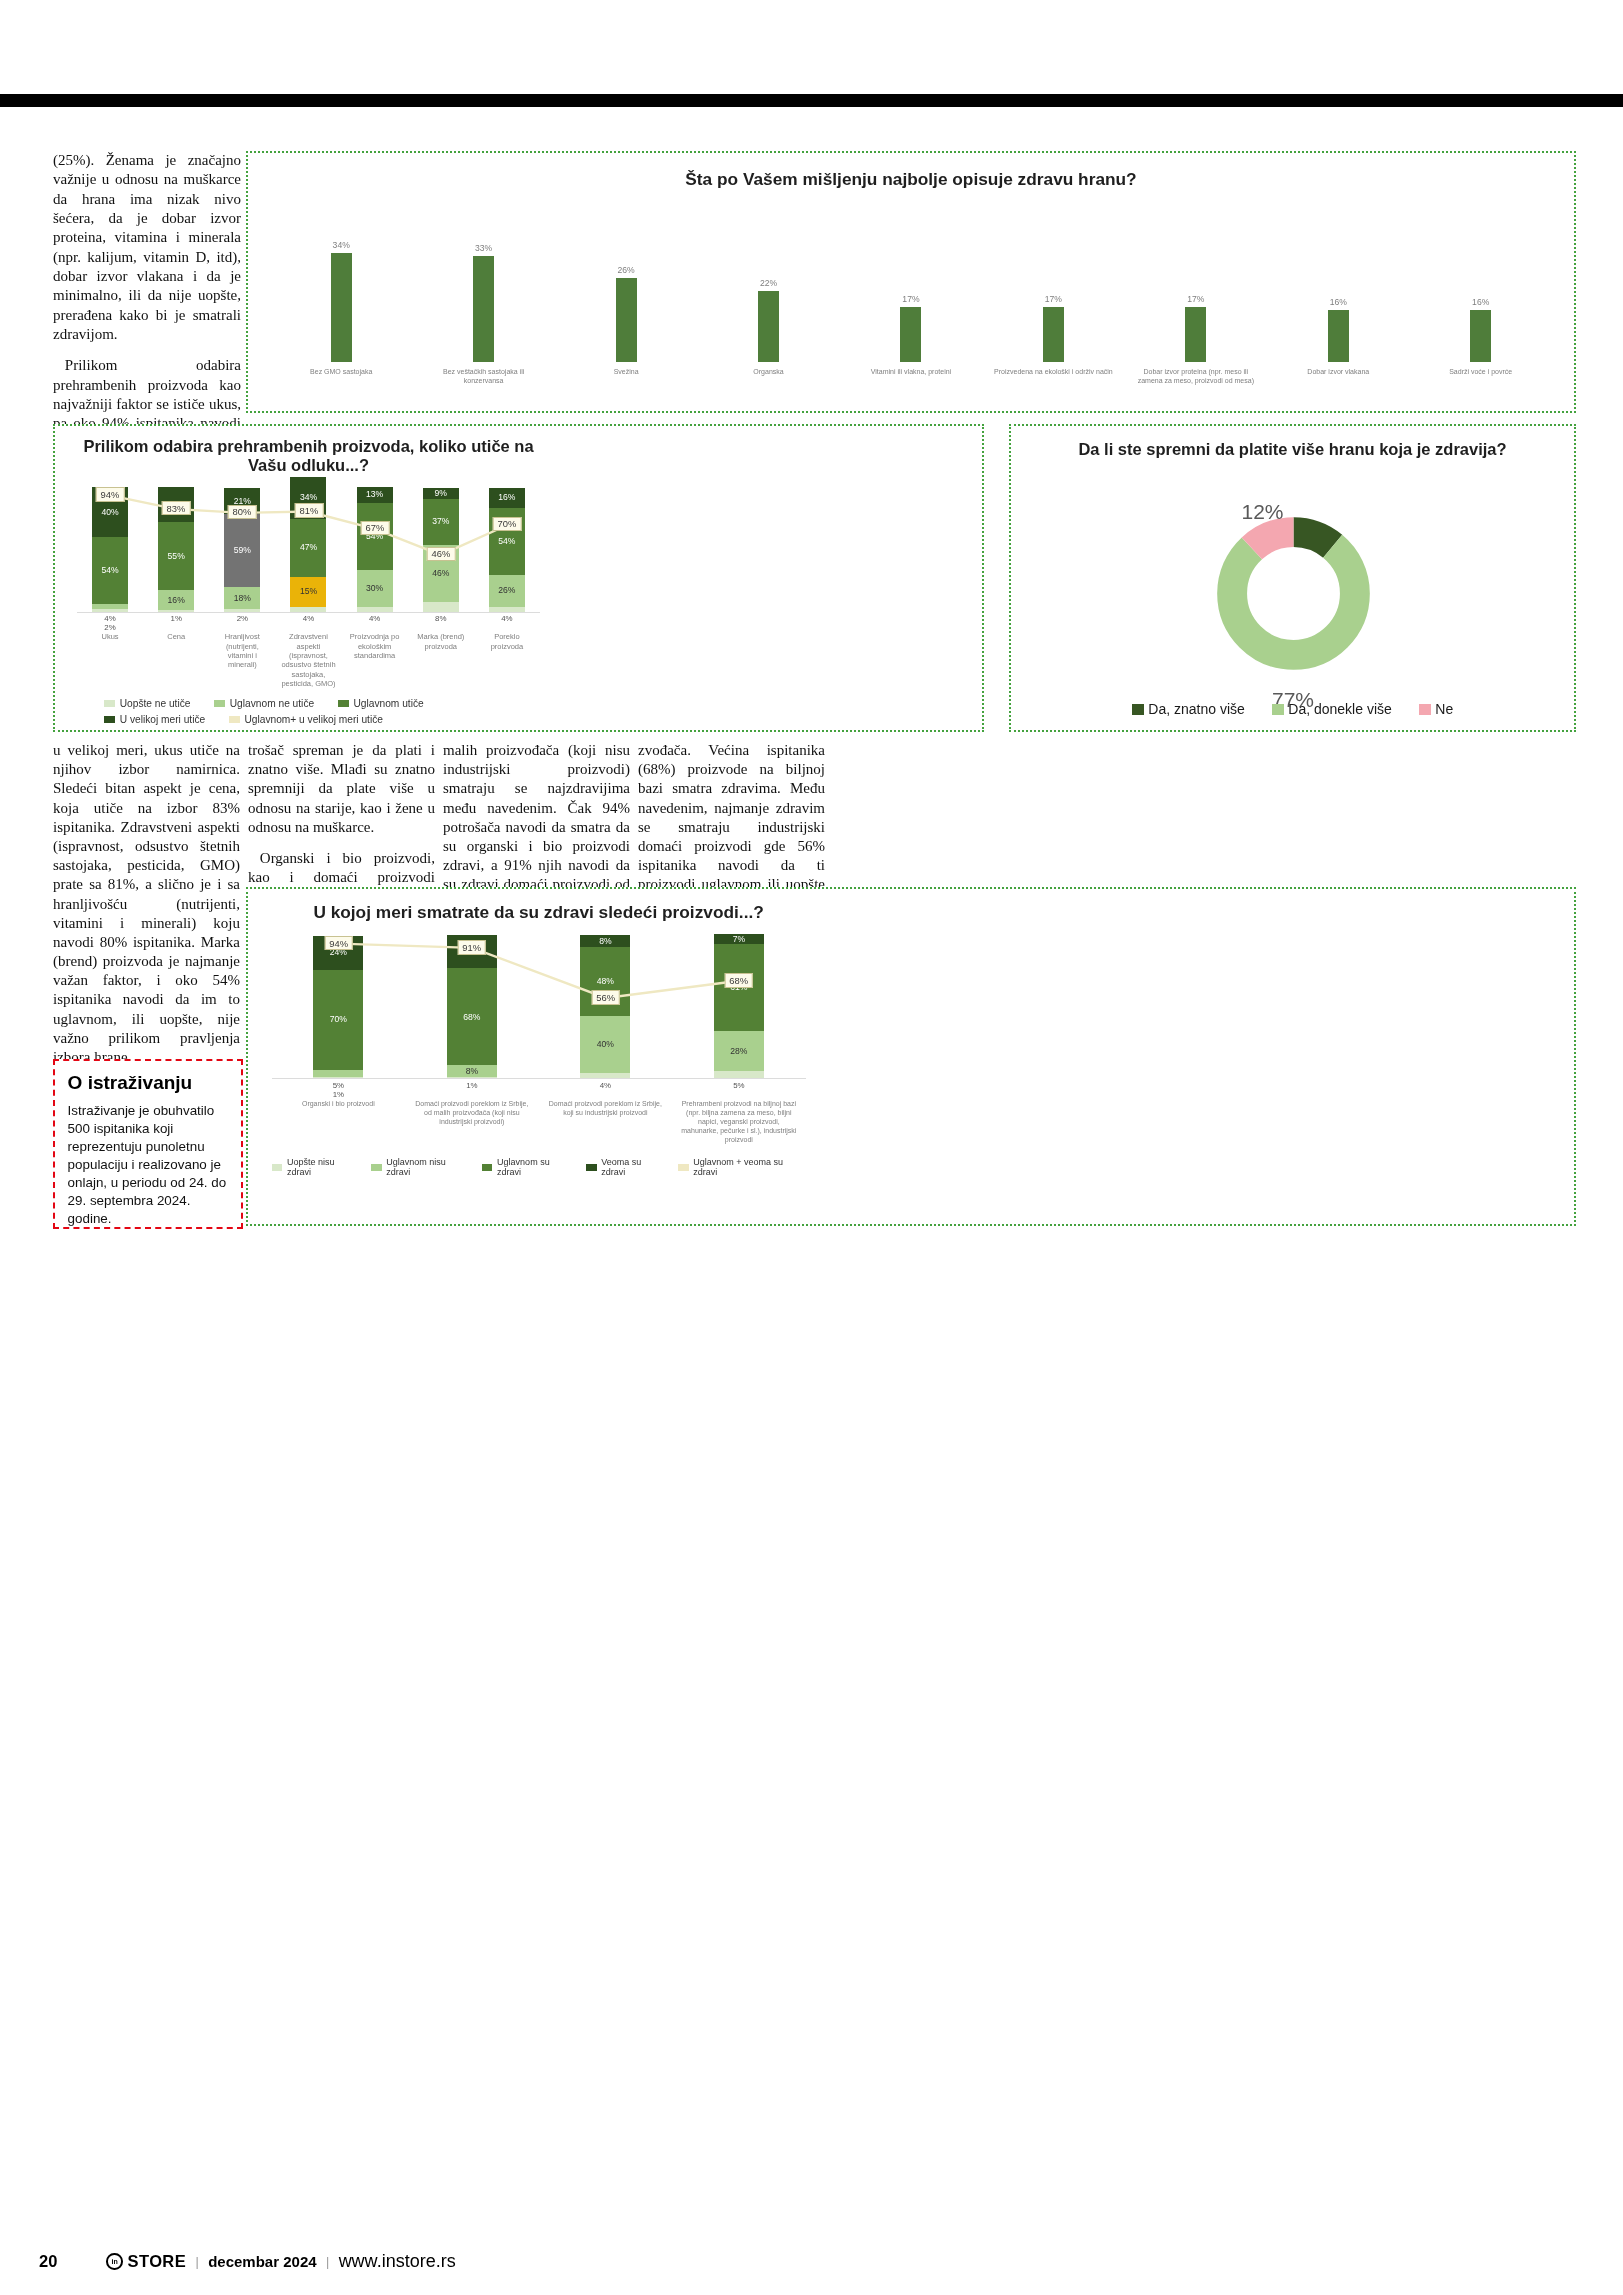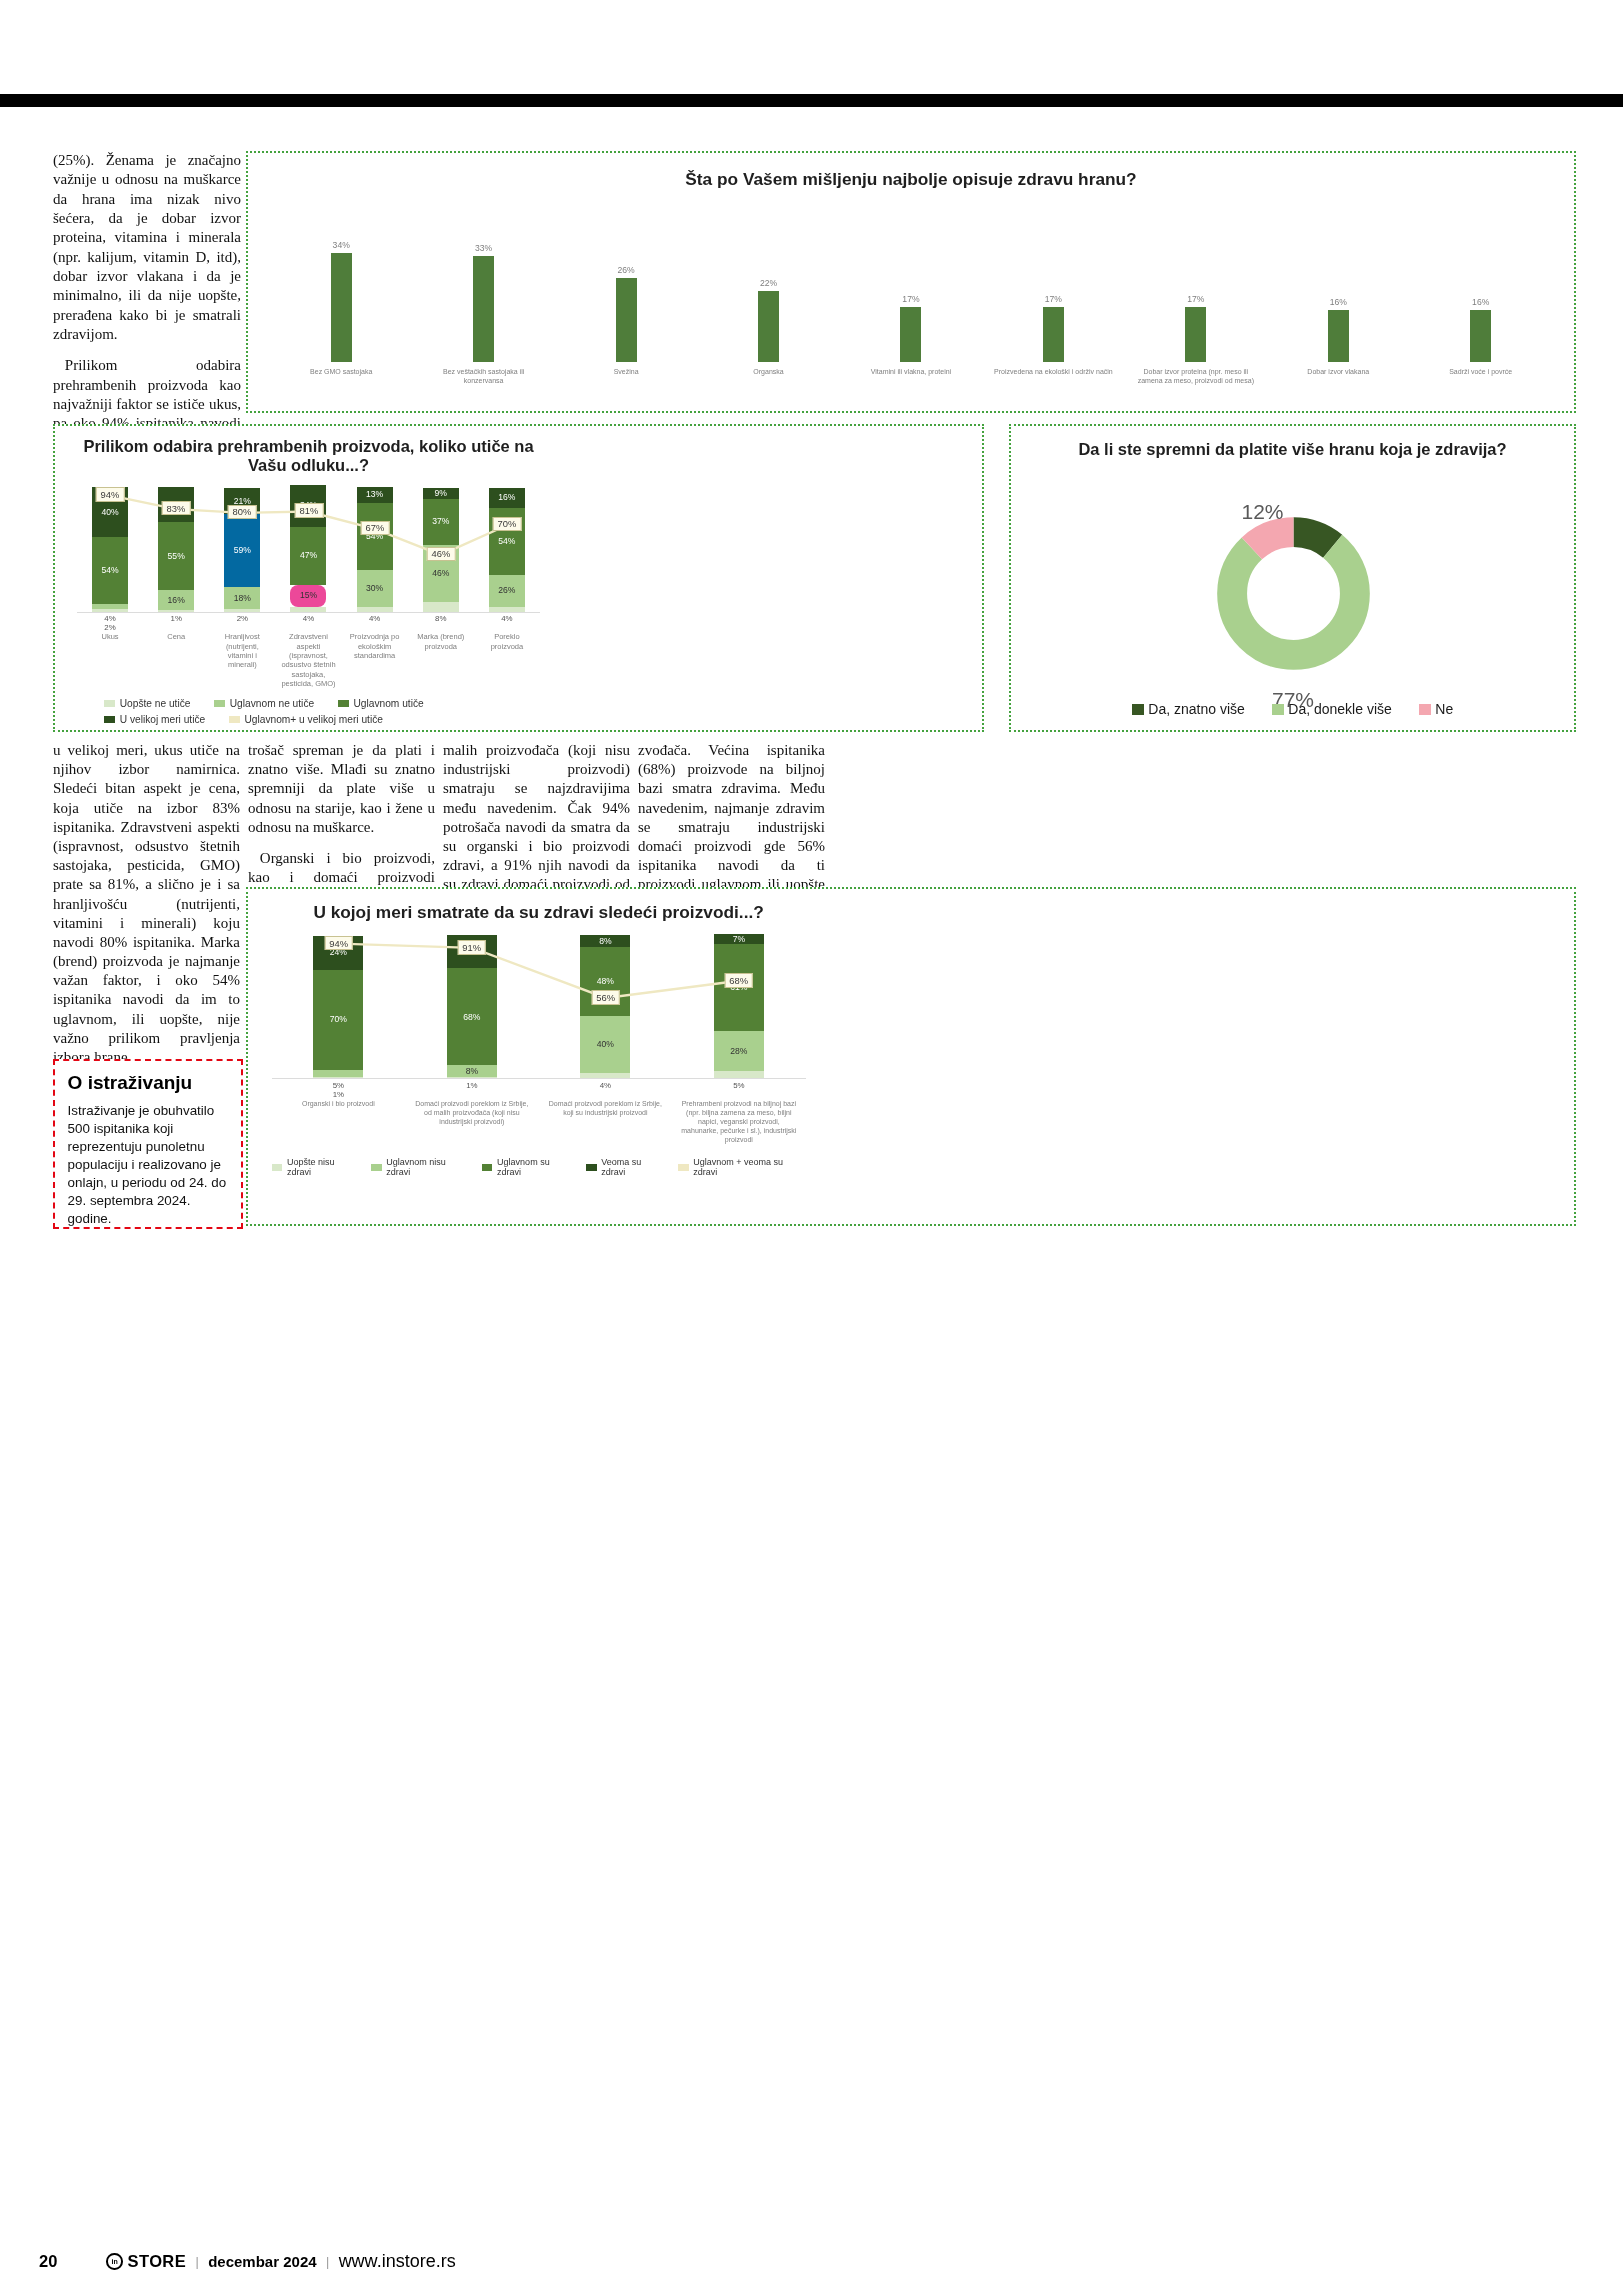--- a/index.html
+++ b/index.html
@@ -194,32 +194,32 @@
                   <span class="st-seglabel" style="color: rgb(255, 255, 255);">28%</span>
                 </div>
               </div>
             </div>
             <div class="st-slot">
               <div class="st-bar" style="width: 36px;">
                 <div class="st-seg" style="height: 2.5px; background: rgb(216, 232, 201);"></div>
                 <div class="st-seg" style="height: 22px; background: rgb(169, 208, 142);">
                   <span class="st-seglabel" style="color: rgb(51, 51, 51);">18%</span>
                 </div>
-                <div class="st-seg" style="height: 73px; background: #0369a1;">
+                <div class="st-seg" style="height: 73px; background: #737373;">
                   <span class="st-seglabel" style="color: rgb(255, 255, 255);">59%</span>
                 </div>
                 <div class="st-seg" style="height: 26px; background: rgb(45, 79, 30);">
                   <span class="st-seglabel" style="color: rgb(255, 255, 255);">21%</span>
                 </div>
               </div>
             </div>
             <div class="st-slot">
               <div class="st-bar" style="width: 36px;">
                 <div class="st-seg" style="height: 5px; background: rgb(216, 232, 201);"></div>
-                <div class="st-seg" style="height: 22px; background: #ec4899; border-radius: 8px;">
+                <div class="st-seg" style="height: 30px; background: #eab308;">
                   <span class="st-seglabel" style="color: rgb(51, 51, 51);">15%</span>
                 </div>
                 <div class="st-seg" style="height: 58px; background: rgb(83, 129, 53);">
                   <span class="st-seglabel" style="color: rgb(255, 255, 255);">47%</span>
                 </div>
                 <div class="st-seg" style="height: 42px; background: rgb(45, 79, 30);">
                   <span class="st-seglabel" style="color: rgb(255, 255, 255);">34%</span>
                 </div>
               </div>
             </div>

